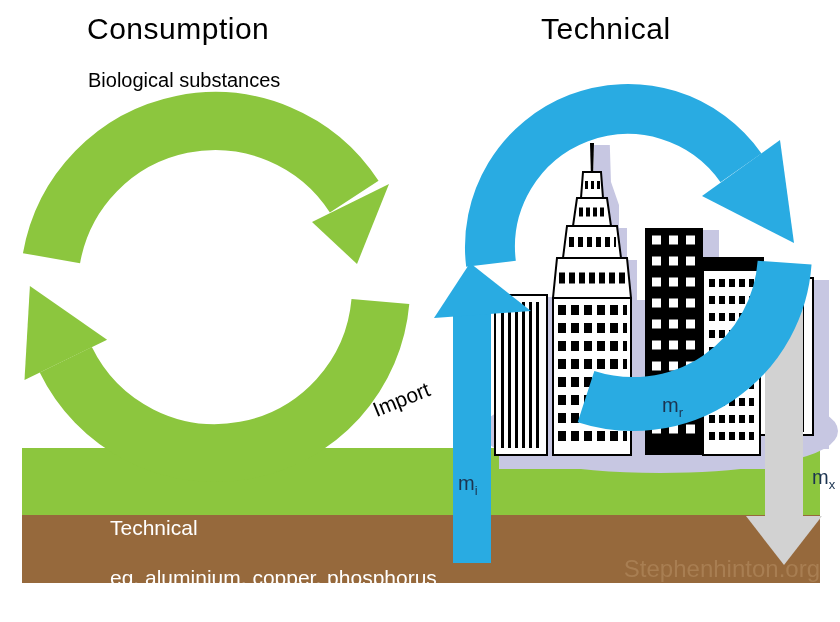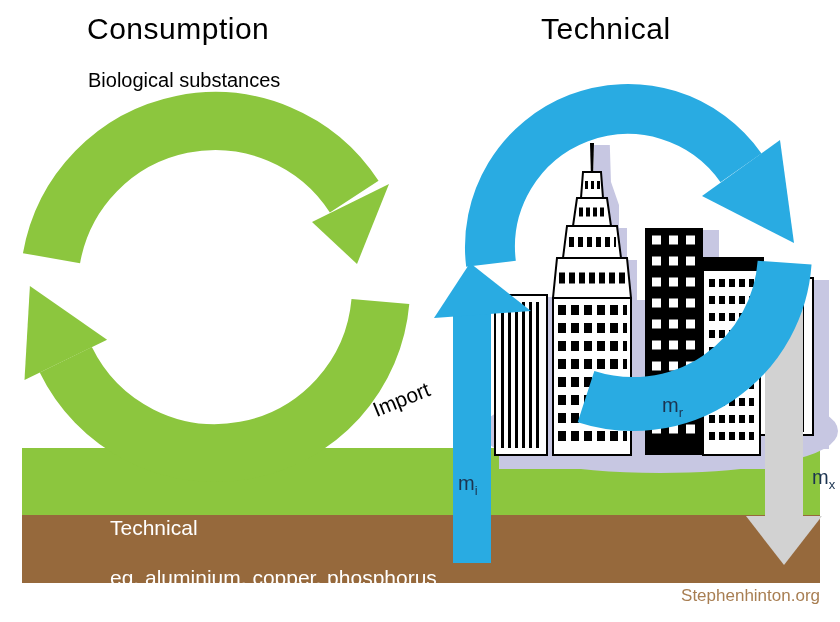--- a/index.html
+++ b/index.html
@@ -8,21 +8,21 @@
     font-family:"Liberation Sans",sans-serif;
   }
   .stage svg{position:absolute;left:0;top:0;}
   .label{position:absolute;white-space:nowrap;line-height:1.1;}
   .title{font-size:30px;color:var(--black_text,#000);letter-spacing:.5px;}
   .subtitle{font-size:20px;color:var(--black_text,#000);margin-top:21px;}
   .band-label{font-size:21px;color:var(--white_text,#fff);}
   .symbol{font-size:20px;color:var(--navy,#1B3350);}
   .symbol sub{font-size:13px;}
   .import-label{font-size:21px;color:var(--black_text,#000);transform:rotate(-22deg);transform-origin:left bottom;}
-  .attribution{font-size:17px;color:var(--tan,#A87E52);right:20px;top:587px;position:absolute;}
+  .attribution{font-size:24px;color:var(--tan,#A87E52);right:20px;top:556px;position:absolute;}
   .arc{fill:none;}
 </style>
 </head>
 <body>
 
 <div class="stage">
 
   <svg width="840" height="622" viewBox="0 0 840 622">
 
     <g>

